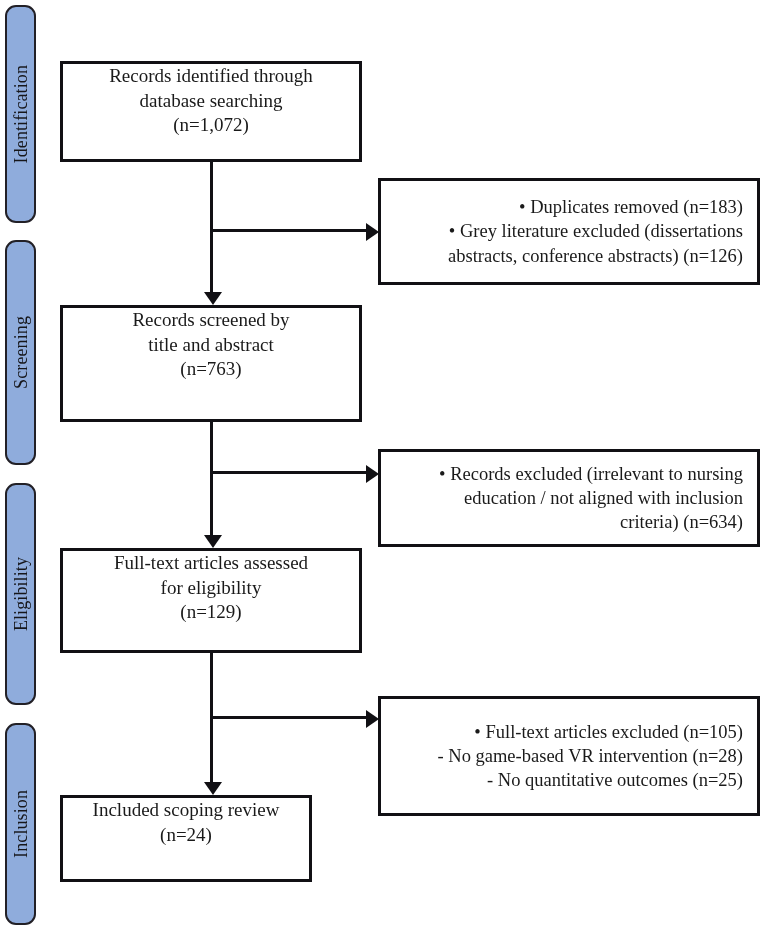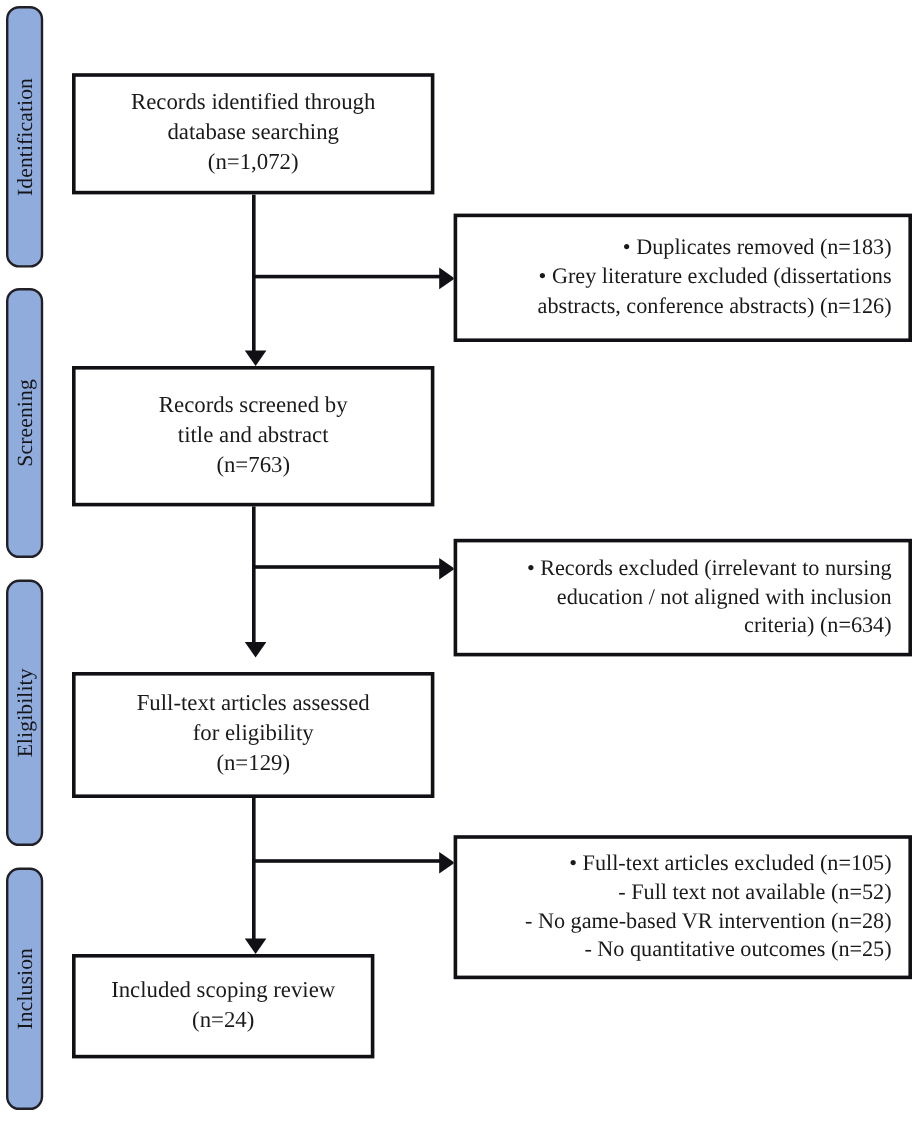--- a/index.html
+++ b/index.html
@@ -12,21 +12,21 @@
         background:#8FACDC;border:2.5px solid #222026;border-radius:11px;
         box-sizing:border-box;display:flex;align-items:center;justify-content:center;}
   .pill span{
         writing-mode:vertical-rl;transform:rotate(180deg);
         font-size:18px;line-height:1;letter-spacing:.1px;color:#16161a;
         white-space:nowrap;font-family:"Liberation Serif","DejaVu Serif",serif;}
 
   
   .box{position:absolute;box-sizing:border-box;background:#ffffff;
        border:3px solid #111014;display:flex;flex-direction:column;
-       align-items:center;justify-content:center;}
+       align-items:center;justify-content:flex-start;}
   .box .ln{font-size:19px;line-height:1.30;text-align:center;white-space:nowrap;}
 
   .sidebox{position:absolute;box-sizing:border-box;background:#ffffff;
        border:3px solid #111014;display:flex;flex-direction:column;
        justify-content:center;padding:6px 14px 6px 16px;}
   .sidebox .li{font-size:18.5px;line-height:1.30;text-indent:-12px;padding-left:12px;text-align:right;}
   .sidebox .li.sub{text-indent:0;padding-left:0;}
   .sidebox .li.cont{text-indent:0;padding-left:12px;}
 
   
@@ -77,21 +77,21 @@
     <div class="ln">database searching</div>
     <div class="ln">(n=1,072)</div>
   </div>
 
   <div class="box" style="left:60px;top:305px;width:302px;height:117px;">
     <div class="ln">Records screened by</div>
     <div class="ln">title and abstract</div>
     <div class="ln">(n=763)</div>
   </div>
 
-  <div class="box" style="left:60px;top:548px;width:302px;height:105px;margin-top:12px;">
+  <div class="box" style="left:60px;top:548px;width:302px;height:105px;">
     <div class="ln">Full-text articles assessed</div>
     <div class="ln">for eligibility</div>
     <div class="ln">(n=129)</div>
   </div>
 
   <div class="box" style="left:60px;top:795px;width:252px;height:87px;">
     <div class="ln">Included scoping review</div>
     <div class="ln">(n=24)</div>
   </div>
 
@@ -102,18 +102,17 @@
   </div>
 
   <div class="sidebox" style="left:378px;top:449px;width:382px;height:98px;">
     <div class="li">• Records excluded (irrelevant to nursing</div>
     <div class="li cont">education / not aligned with inclusion</div>
     <div class="li cont">criteria) (n=634)</div>
   </div>
 
   <div class="sidebox" style="left:378px;top:662px;width:382px;height:120px;margin-top:34px;">
     <div class="li">• Full-text articles excluded (n=105)</div>
-    <div class="li sub">- Full text not available (n=52)</div>
     <div class="li sub">- No game-based VR intervention (n=28)</div>
     <div class="li sub">- No quantitative outcomes (n=25)</div>
   </div>
 
 </div>
 
 </body></html>

